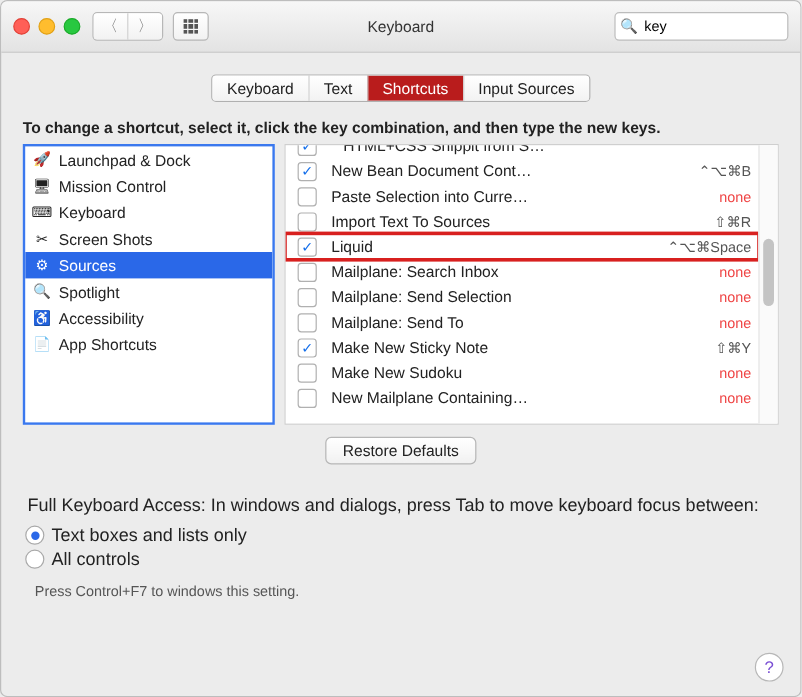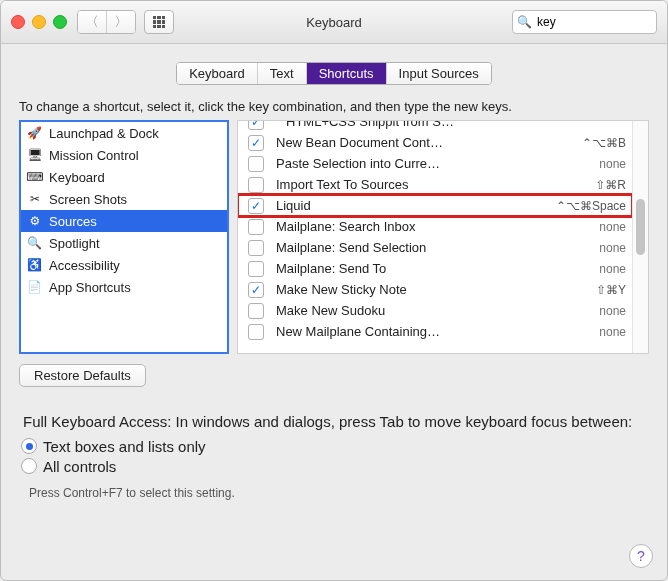--- a/index.html
+++ b/index.html
@@ -17,39 +17,39 @@
   .grid3{width:12px;height:12px;display:grid;grid-template-columns:repeat(3,1fr);grid-template-rows:repeat(3,1fr);gap:1px;}
   .grid3 span{background:#555;}
   .title{position:absolute;left:50%;transform:translateX(-50%);font-size:13px;color:#333;}
   .searchwrap{margin-left:auto;display:flex;align-items:center;border:1px solid #bcbcbc;border-radius:4px;background:#fff;height:22px;width:135px;padding:0 4px;}
   .searchwrap .mag{color:#888;font-size:12px;margin-right:3px;}
   .searchwrap input{border:none;outline:none;flex:1;font-size:12px;background:transparent;}
   .tabs{display:flex;justify-content:center;margin:18px 0 0 0;}
   .seg{display:flex;border:1px solid #b0b0b0;border-radius:4px;overflow:hidden;background:#fff;}
   .seg .tab{padding:3px 12px;font-size:13px;background:linear-gradient(#fff,#f2f2f2);}
   .seg .tab+.tab{border-left:1px solid #cfcfcf;}
-  .seg .tab.active{background:#4c1d95;color:#fff;}
-  .instr{margin:14px 18px 6px 18px;}
+  .seg .tab.active{background:#b91c1c;color:#fff;}
+  .instr{margin:14px 18px 6px 18px;font-weight:bold;}
   .panes{display:flex;margin:0 18px;}
   .catlist{width:210px;height:234px;border:2.5px solid #3a78ee;background:#fff;box-sizing:border-box;overflow:hidden;}
   .catrow{display:flex;align-items:center;height:22px;padding:0 6px;gap:6px;}
   .catrow.sel{background:#2a68e8;color:#fff;}
   .ci{width:16px;height:16px;display:flex;align-items:center;justify-content:center;font-size:12px;}
   .svcbox{margin-left:8px;flex:1;height:234px;border:1px solid #cfcfcf;background:#fff;position:relative;box-sizing:border-box;}
   .svcscroll{position:absolute;top:0;right:16px;bottom:0;left:0;overflow:hidden;}
   .svcrow{display:flex;align-items:center;height:21px;padding:0 6px 0 10px;gap:12px;position:relative;}
   .svcrow .lbl{flex:1;white-space:nowrap;overflow:hidden;text-overflow:ellipsis;}
   .svcrow .sc{color:#555;font-size:12px;}
-  .svcrow .sc.none{color:#737373;font-style:normal;}
+  .svcrow .sc.none{color:#ef4444;font-style:normal;}
   .svcrow.hl{outline:3px solid #d8201f;outline-offset:-1px;}
   .chk{width:14px;height:14px;border:1px solid #b0b0b0;border-radius:3px;background:#fff;display:flex;align-items:center;justify-content:center;color:#156fea;font-size:12px;}
   .chk.on::after{content:"✓";}
   .scrollbar{position:absolute;top:0;right:0;bottom:0;width:15px;border-left:1px solid #e4e4e4;background:#fafafa;}
   .thumb{position:absolute;left:3px;right:3px;top:78px;height:56px;background:#c4c4c4;border-radius:5px;}
-  .restore{display:flex;justify-content:flex-start;margin:10px 18px 0 18px;}
+  .restore{display:flex;justify-content:center;margin:10px 18px 0 18px;}
   .btn{border:1px solid #b7b7b7;border-radius:5px;background:linear-gradient(#fff,#f1f1f1);padding:3px 14px;font-size:13px;}
   .kbaccess{margin:26px 22px 0 22px;font-size:15px;}
   .radiogrp{margin:6px 0 0 20px;}
   .radio{display:flex;align-items:center;gap:6px;height:20px;}
   .rcircle{width:14px;height:14px;border:1px solid #a9a9a9;border-radius:50%;display:flex;align-items:center;justify-content:center;background:#fff;}
   .rcircle.on::after{content:"";width:7px;height:7px;border-radius:50%;background:#2a68e8;}
   .hint{margin:10px 22px 0 28px;font-size:12px;color:#555;}
   .help{position:absolute;right:14px;bottom:12px;width:22px;height:22px;border:1px solid #b7b7b7;border-radius:50%;background:#fff;display:flex;align-items:center;justify-content:center;color:#7a4fd4;font-size:14px;}
 </style>
 </head>
@@ -206,16 +206,16 @@
   <div class="kbaccess radiogrp" id="radios">
       <div class="radio">
         <div class="rcircle on"></div>
         <span>Text boxes and lists only</span>
       </div>
       <div class="radio">
         <div class="rcircle"></div>
         <span>All controls</span>
       </div>
     </div>
-  <div class="hint">Press Control+F7 to select this setting.</div>
+  <div class="hint">Press Control+F7 to windows this setting.</div>
 
   <div class="help">?</div>
 </div>
 
 </body></html>

